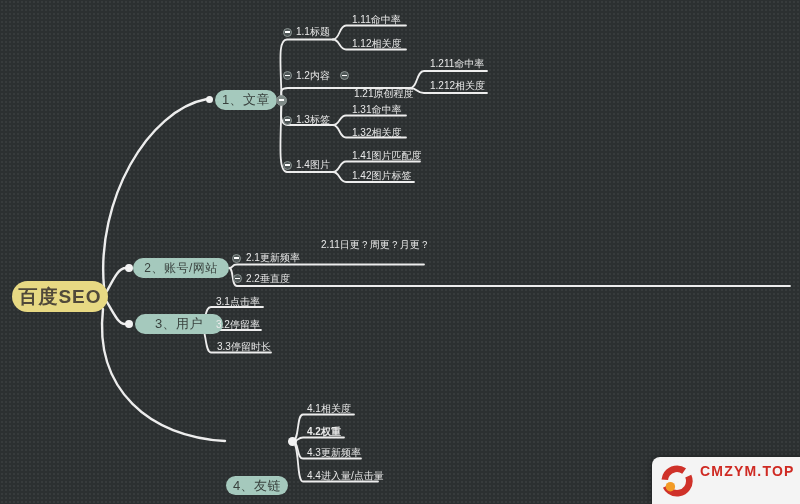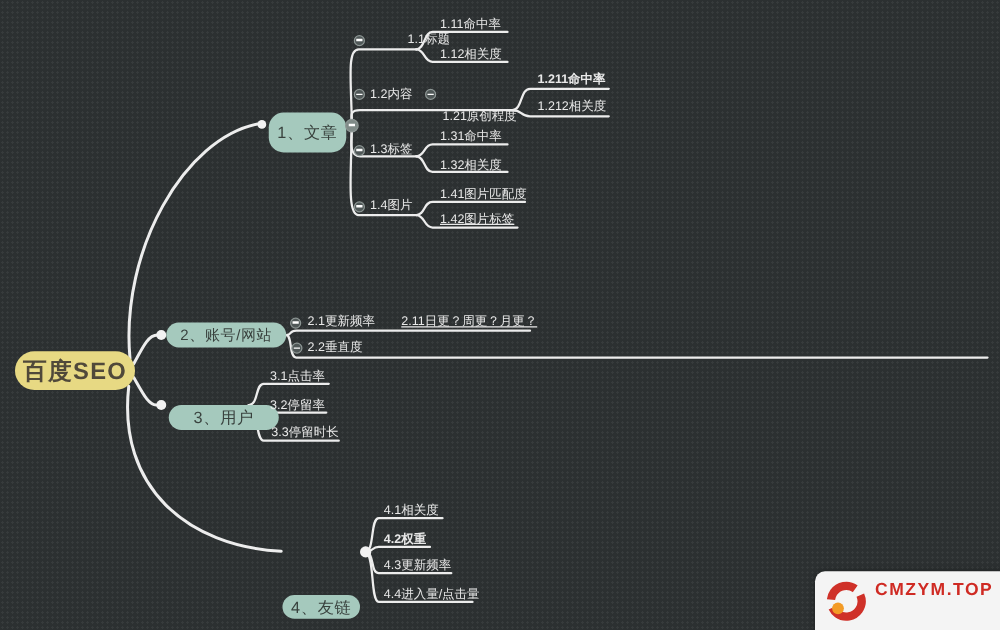--- a/index.html
+++ b/index.html
@@ -84,55 +84,55 @@
     <path d="M 199 324 C 207 324 204 352.5 211 352.5 H 271"></path>
 
     <path d="M 292 441.5 C 300 441.5 296 414.5 303 414.5 H 354"></path>
     <path d="M 292 441.5 C 299 441.5 297 437.5 303 437.5 H 344"></path>
     <path d="M 292 441.5 C 300 441.5 296 458.5 303 458.5 H 361"></path>
     <path d="M 292 441.5 C 300 441.5 296 481.5 303 481.5 H 378"></path>
   </svg>
 
   <div class="pill root" style="left:12px;top:281px;width:96px;height:31px;">百度SEO</div>
 
-  <div class="pill" style="left:215px;top:90px;width:62px;height:32px;">1、文章</div>
+  <div class="pill" style="left:215px;top:90px;width:62px;height:20px;">1、文章</div>
   <div class="pill" style="left:133px;top:258px;width:96px;height:20px;font-size:12px;">2、账号/网站</div>
-  <div class="pill" style="left:135px;top:324px;width:88px;height:20px;">3、用户</div>
+  <div class="pill" style="left:135px;top:314px;width:88px;height:20px;">3、用户</div>
   <div class="pill" style="left:226px;top:432px;width:62px;height:19px;margin-top:44px;">4、友链</div>
 
   <div class="dot" style="left:206px;top:95.5px;width:7px;height:7px;"></div>
   <div class="dot" style="left:125px;top:264px;width:8px;height:8px;"></div>
   <div class="dot" style="left:124.5px;top:320px;width:8px;height:8px;"></div>
   <div class="dot" style="left:287.5px;top:437px;width:9px;height:9px;"></div>
 
   <div class="collapse big" style="left:276px;top:94.5px;width:11px;height:11px;"></div>
   <div class="collapse" style="left:283px;top:27.5px;width:9px;height:9px;"></div>
   <div class="collapse" style="left:282.5px;top:71px;width:9px;height:9px;"></div>
   <div class="collapse" style="left:340px;top:71px;width:9px;height:9px;"></div>
   <div class="collapse" style="left:283px;top:115.5px;width:9px;height:9px;"></div>
   <div class="collapse" style="left:283px;top:160.5px;width:9px;height:9px;"></div>
   <div class="collapse" style="left:232px;top:253.5px;width:9px;height:9px;"></div>
   <div class="collapse" style="left:232.5px;top:274px;width:9px;height:9px;"></div>
 
-  <div class="topic" style="left:296px;top:26px;margin-left:30px;">1.1标题</div>
+  <div class="topic" style="left:296px;top:26px;">1.1标题</div>
   <div class="topic" style="left:352px;top:14px;">1.11命中率</div>
   <div class="topic" style="left:352px;top:38px;">1.12相关度</div>
   <div class="topic" style="left:296px;top:70px;">1.2内容</div>
   <div class="topic" style="left:354px;top:88px;">1.21原创程度</div>
-  <div class="topic" style="left:430px;top:58px;font-weight:bold;">1.211命中率</div>
+  <div class="topic" style="left:430px;top:58px;">1.211命中率</div>
   <div class="topic" style="left:430px;top:80px;">1.212相关度</div>
   <div class="topic" style="left:296px;top:114px;">1.3标签</div>
   <div class="topic" style="left:352px;top:104px;">1.31命中率</div>
   <div class="topic" style="left:352px;top:127px;">1.32相关度</div>
   <div class="topic" style="left:296px;top:159px;">1.4图片</div>
   <div class="topic" style="left:352px;top:150px;">1.41图片匹配度</div>
-  <div class="topic" style="left:352px;top:170px;text-decoration:underline;">1.42图片标签</div>
+  <div class="topic" style="left:352px;top:170px;">1.42图片标签</div>
 
   <div class="topic" style="left:246px;top:252px;">2.1更新频率</div>
-  <div class="topic" style="left:321px;top:252px;text-decoration:underline;">2.11日更？周更？月更？</div>
+  <div class="topic" style="left:321px;top:239px;">2.11日更？周更？月更？</div>
   <div class="topic" style="left:246px;top:273px;">2.2垂直度</div>
 
   <div class="topic" style="left:216px;top:296px;">3.1点击率</div>
   <div class="topic" style="left:216px;top:319px;">3.2停留率</div>
   <div class="topic" style="left:217px;top:341px;">3.3停留时长</div>
 
   <div class="topic" style="left:307px;top:403px;">4.1相关度</div>
   <div class="topic" style="left:307px;top:426px;font-weight:bold;">4.2权重</div>
   <div class="topic" style="left:307px;top:447px;">4.3更新频率</div>
   <div class="topic" style="left:307px;top:470px;">4.4进入量/点击量</div>

